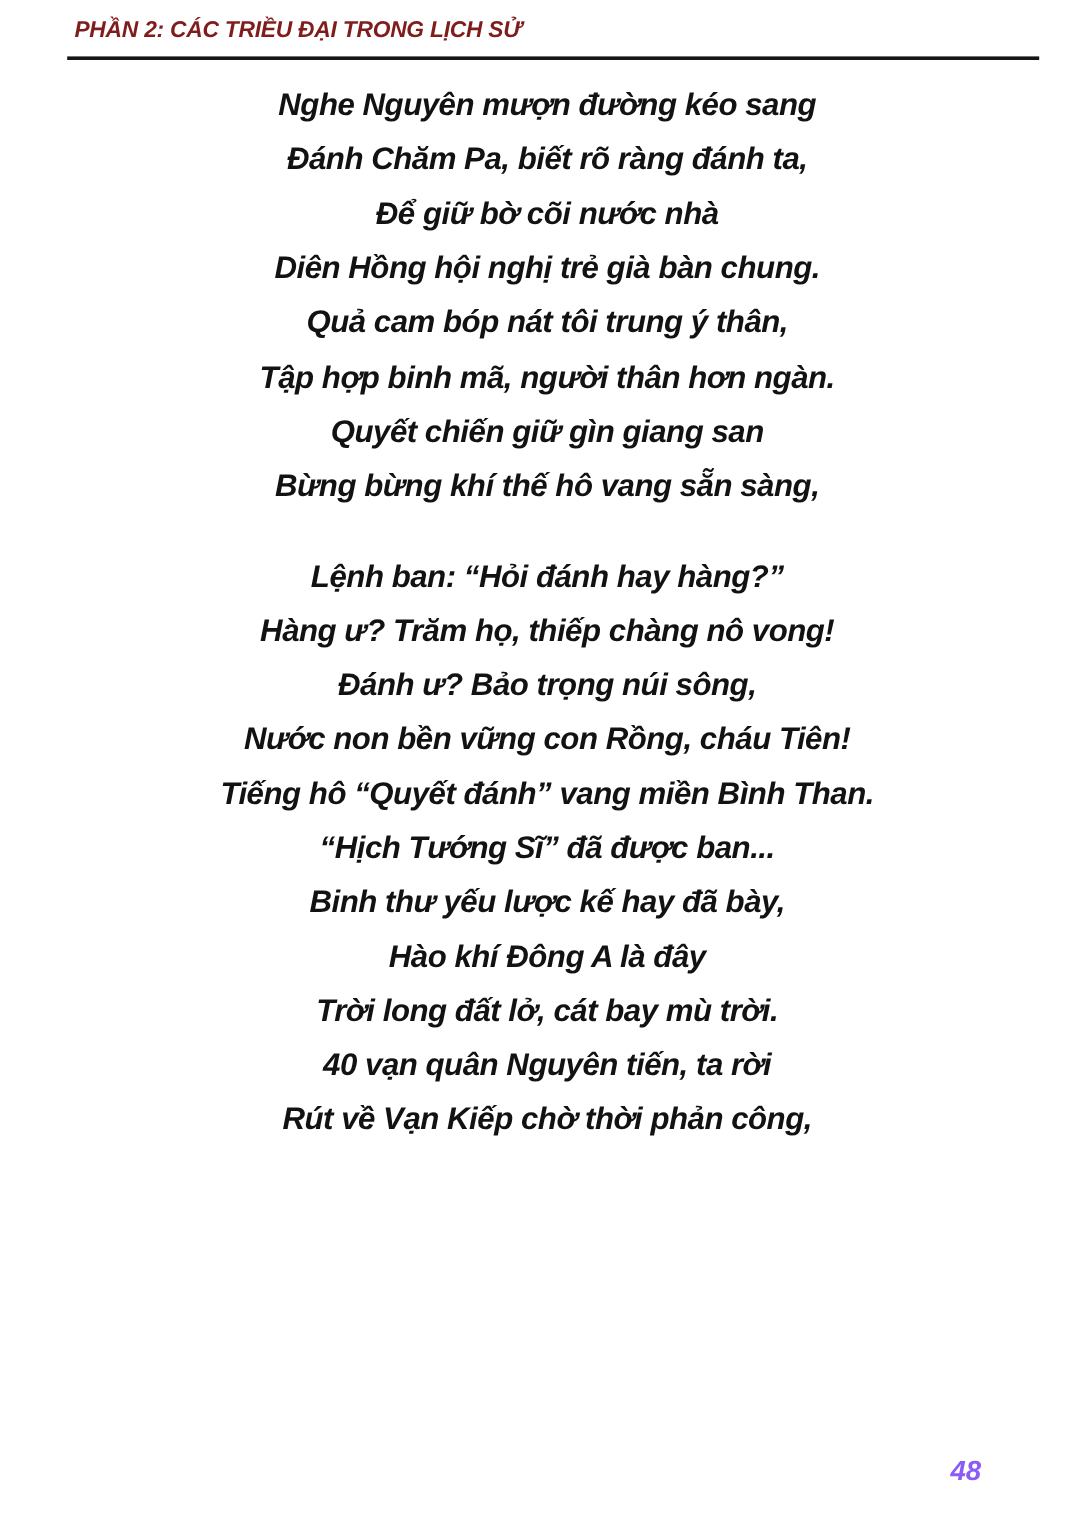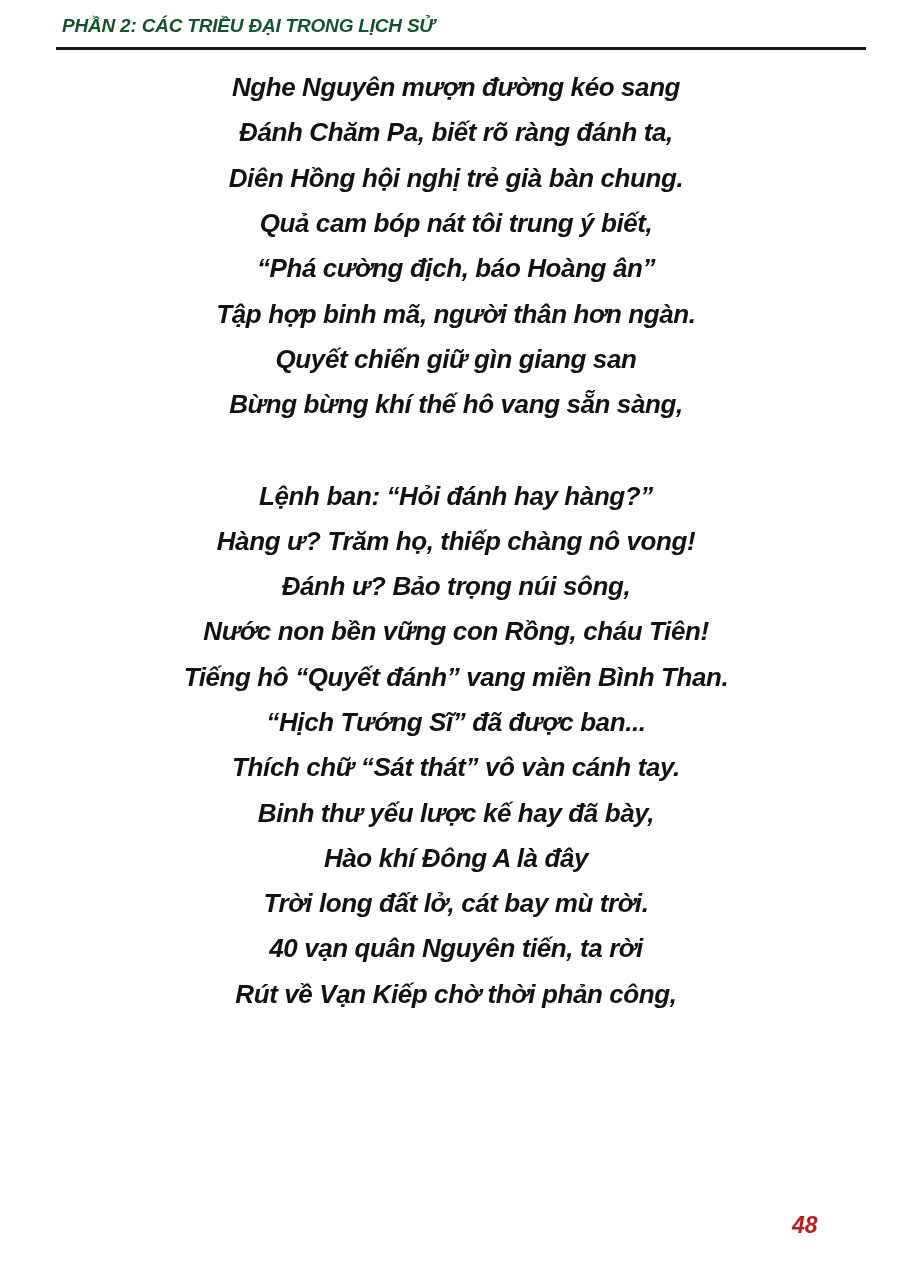--- a/index.html
+++ b/index.html
@@ -16,21 +16,21 @@
     color: #121212;
   }
   .running-header {
     position: absolute;
     top: 15px;
     left: 62px;
     font-size: 19px;
     font-weight: 700;
     font-style: italic;
     letter-spacing: -0.2px;
-    color: #14532d;
+    color: #7f1d1d;
     white-space: nowrap;
   }
   .header-rule {
     position: absolute;
     top: 47px;
     left: 56px;
     width: 810px;
     height: 3px;
     background: #161616;
   }
@@ -39,70 +39,69 @@
     top: 65px;
     left: 0;
     width: 100%;
     padding-left: 12px;
     box-sizing: border-box;
   }
   .stanza {
     display: block;
   }
   .stanza + .stanza {
-    margin-top: 46px;
+    margin-top: 30px;
   }
   .line {
     height: 45.3px;
     display: flex;
     align-items: center;
     justify-content: center;
     font-size: 26px;
     font-weight: 700;
     font-style: italic;
     letter-spacing: -0.4px;
     color: #121212;
     white-space: nowrap;
   }
   .page-number {
     position: absolute;
     top: 1212px;
     left: 792px;
     font-size: 23px;
     font-weight: 700;
     font-style: italic;
-    color: #b91c1c;
+    color: #8b5cf6;
   }
 </style>
 </head>
 <body>
 
 <div class="running-header">PHẦN 2: CÁC TRIỀU ĐẠI TRONG LỊCH SỬ</div>
 
 <div class="header-rule"></div>
 
 <div class="poem">
     <div class="stanza">
       <div class="line">Nghe Nguyên mượn đường kéo sang</div>
       <div class="line">Đánh Chăm Pa, biết rõ ràng đánh ta,</div>
+      <div class="line">Để giữ bờ cõi nước nhà</div>
       <div class="line">Diên Hồng hội nghị trẻ già bàn chung.</div>
-      <div class="line">Quả cam bóp nát tôi trung ý biết,</div>
-      <div class="line">“Phá cường địch, báo Hoàng ân”</div>
+      <div class="line">Quả cam bóp nát tôi trung ý thân,</div>
       <div class="line">Tập hợp binh mã, người thân hơn ngàn.</div>
       <div class="line">Quyết chiến giữ gìn giang san</div>
       <div class="line">Bừng bừng khí thế hô vang sẵn sàng,</div>
     </div>
     <div class="stanza">
       <div class="line">Lệnh ban: “Hỏi đánh hay hàng?”</div>
       <div class="line">Hàng ư? Trăm họ, thiếp chàng nô vong!</div>
       <div class="line">Đánh ư? Bảo trọng núi sông,</div>
       <div class="line">Nước non bền vững con Rồng, cháu Tiên!</div>
       <div class="line">Tiếng hô “Quyết đánh” vang miền Bình Than.</div>
       <div class="line">“Hịch Tướng Sĩ” đã được ban...</div>
-      <div class="line">Thích chữ “Sát thát” vô vàn cánh tay.</div>
       <div class="line">Binh thư yếu lược kế hay đã bày,</div>
       <div class="line">Hào khí Đông A là đây</div>
       <div class="line">Trời long đất lở, cát bay mù trời.</div>
       <div class="line">40 vạn quân Nguyên tiến, ta rời</div>
       <div class="line">Rút về Vạn Kiếp chờ thời phản công,</div>
     </div>
   </div>
 
 <div class="page-number">48</div>
 

